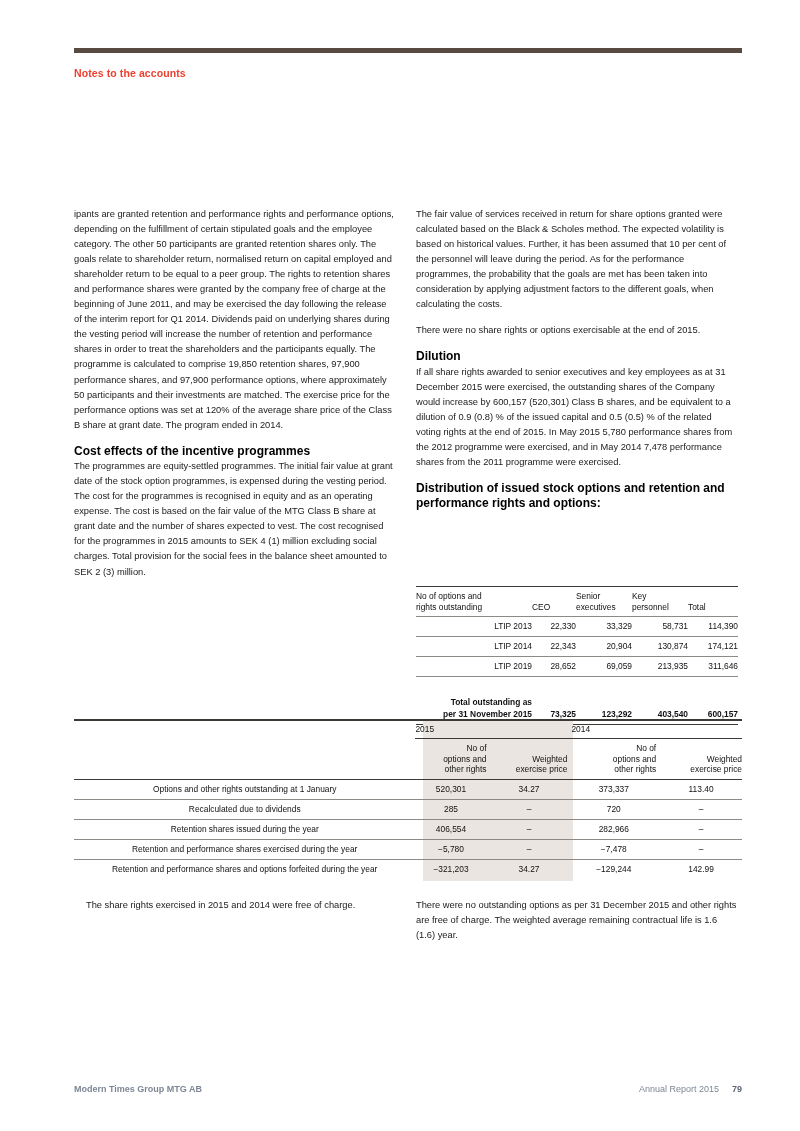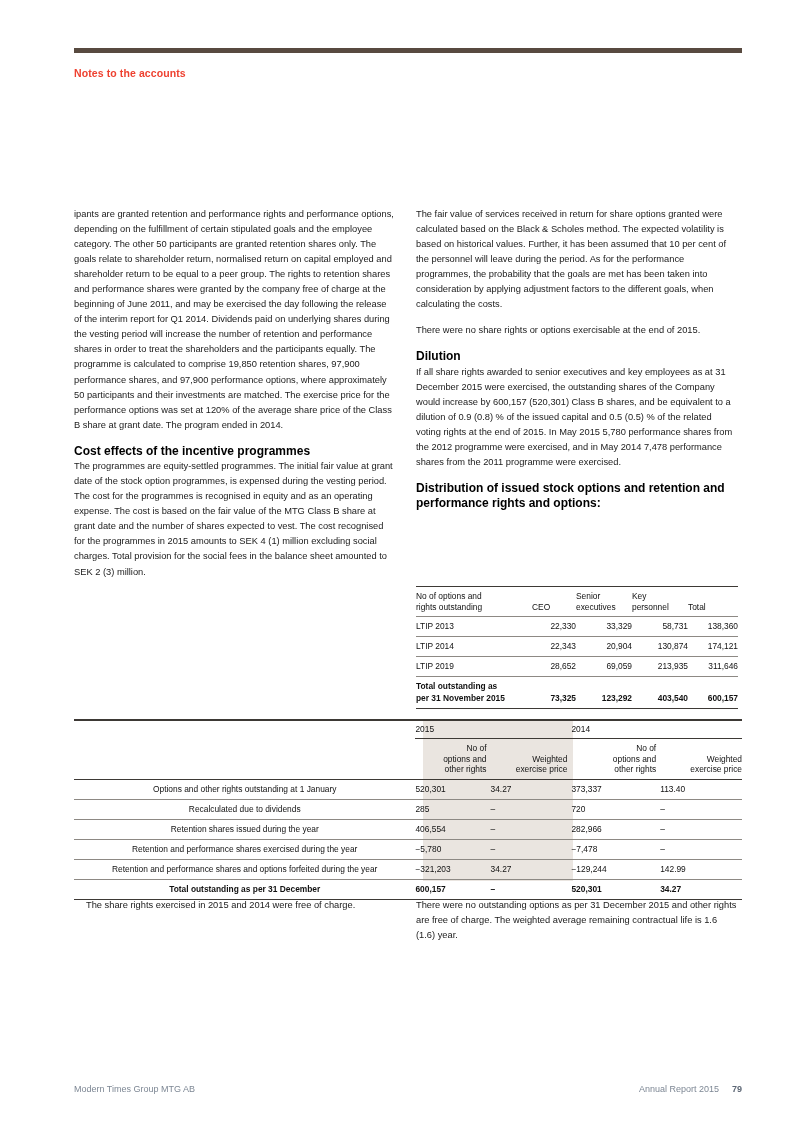--- a/index.html
+++ b/index.html
@@ -96,27 +96,27 @@
   .tbl-small thead th.lead {
     text-align: left;
   }
   .tbl-small tbody td {
     border-top: 0.9px solid #8d8984;
     padding-top: 4px;
     padding-bottom: 4px;
     text-align: right;
     line-height: 11px;
   }
-  .tbl-small tbody td.lead { text-align: left; }
+  .tbl-small tbody td.lead { text-align: right; }
   .tbl-small tr.total td {
     font-weight: bold;
     border-top: 0.9px solid #8d8984;
     border-bottom: 1.4px solid #3d3935;
     line-height: 11.5px;
-    padding-top: 4px;
+    padding-top: 20px;
     padding-bottom: 4px;
   }
 
   
   .tbl-wide-wrap {
     position: absolute;
     left: 74px;
     top: 719px;
     width: 668px;
   }
@@ -159,21 +159,21 @@
     line-height: 10.6px;
     padding: 4px 0 4px 0;
     font-size: 8.4px;
   }
   tr.colhdr-row th.lead { text-align: left; }
   .grp-line { border-top: 1px solid #3d3935; }
   tbody.wide-body td {
     border-top: 0.9px solid #8d8984;
     padding-top: 4px;
     padding-bottom: 4px;
-    text-align: left;
+    text-align: center;
     line-height: 11px;
     vertical-align: middle;
   }
   tbody.wide-body td.lead { text-align: center; }
   tbody.wide-body tr.first td { border-top: 1.6px solid #3d3935; }
   tbody.wide-body tr.total td {
     font-weight: bold;
     border-top: 0.9px solid #8d8984;
     border-bottom: 1.6px solid #3d3935;
   }
@@ -192,21 +192,21 @@
     top: 898px;
     width: 322px;
   }
 
   
   .footer-left {
     position: absolute;
     left: 74px;
     top: 1084px;
     font-size: 9px;
-    font-weight: normal;
+    font-weight: bold;
     color: #7d8794;
     text-align: center;
   }
   .footer-right {
     position: absolute;
     right: 58px;
     top: 1084px;
     font-size: 9px;
     color: #7d8794;
     white-space: nowrap;
@@ -261,21 +261,21 @@
           <br><span>Total</span>
         </th>
       </tr>
     </thead>
     <tbody>
       <tr>
         <td class="lead">LTIP 2013</td>
         <td>22,330</td>
         <td>33,329</td>
         <td>58,731</td>
-        <td>138,360</td>
+        <td>114,390</td>
       </tr>
       <tr>
         <td class="lead">LTIP 2014</td>
         <td>22,343</td>
         <td>20,904</td>
         <td>130,874</td>
         <td>174,121</td>
       </tr>
       <tr>
         <td class="lead">LTIP 2019</td>
@@ -362,27 +362,20 @@
           <td class="pad-r">−7,478</td>
           <td>–</td>
         </tr>
         <tr>
           <td class="lead">Retention and performance shares and options forfeited during the year</td>
           <td class="pad-r">−321,203</td>
           <td class="pad-r">34.27</td>
           <td class="pad-r">−129,244</td>
           <td>142.99</td>
         </tr>
-        <tr class="total">
-          <td class="lead">Total outstanding as per 31 December</td>
-          <td class="pad-r">600,157</td>
-          <td class="pad-r">–</td>
-          <td class="pad-r">520,301</td>
-          <td>34.27</td>
-        </tr>
       </tbody>
     </table>
   </div>
 
   <div class="note-left">
     <p class="body">The share rights exercised in 2015 and 2014 were free of charge.</p>
   </div>
   <div class="note-right">
     <p class="body">There were no outstanding options as per 31 December 2015 and other rights are free of charge. The weighted average remaining contractual life is 1.6 (1.6) year.</p>
   </div>

